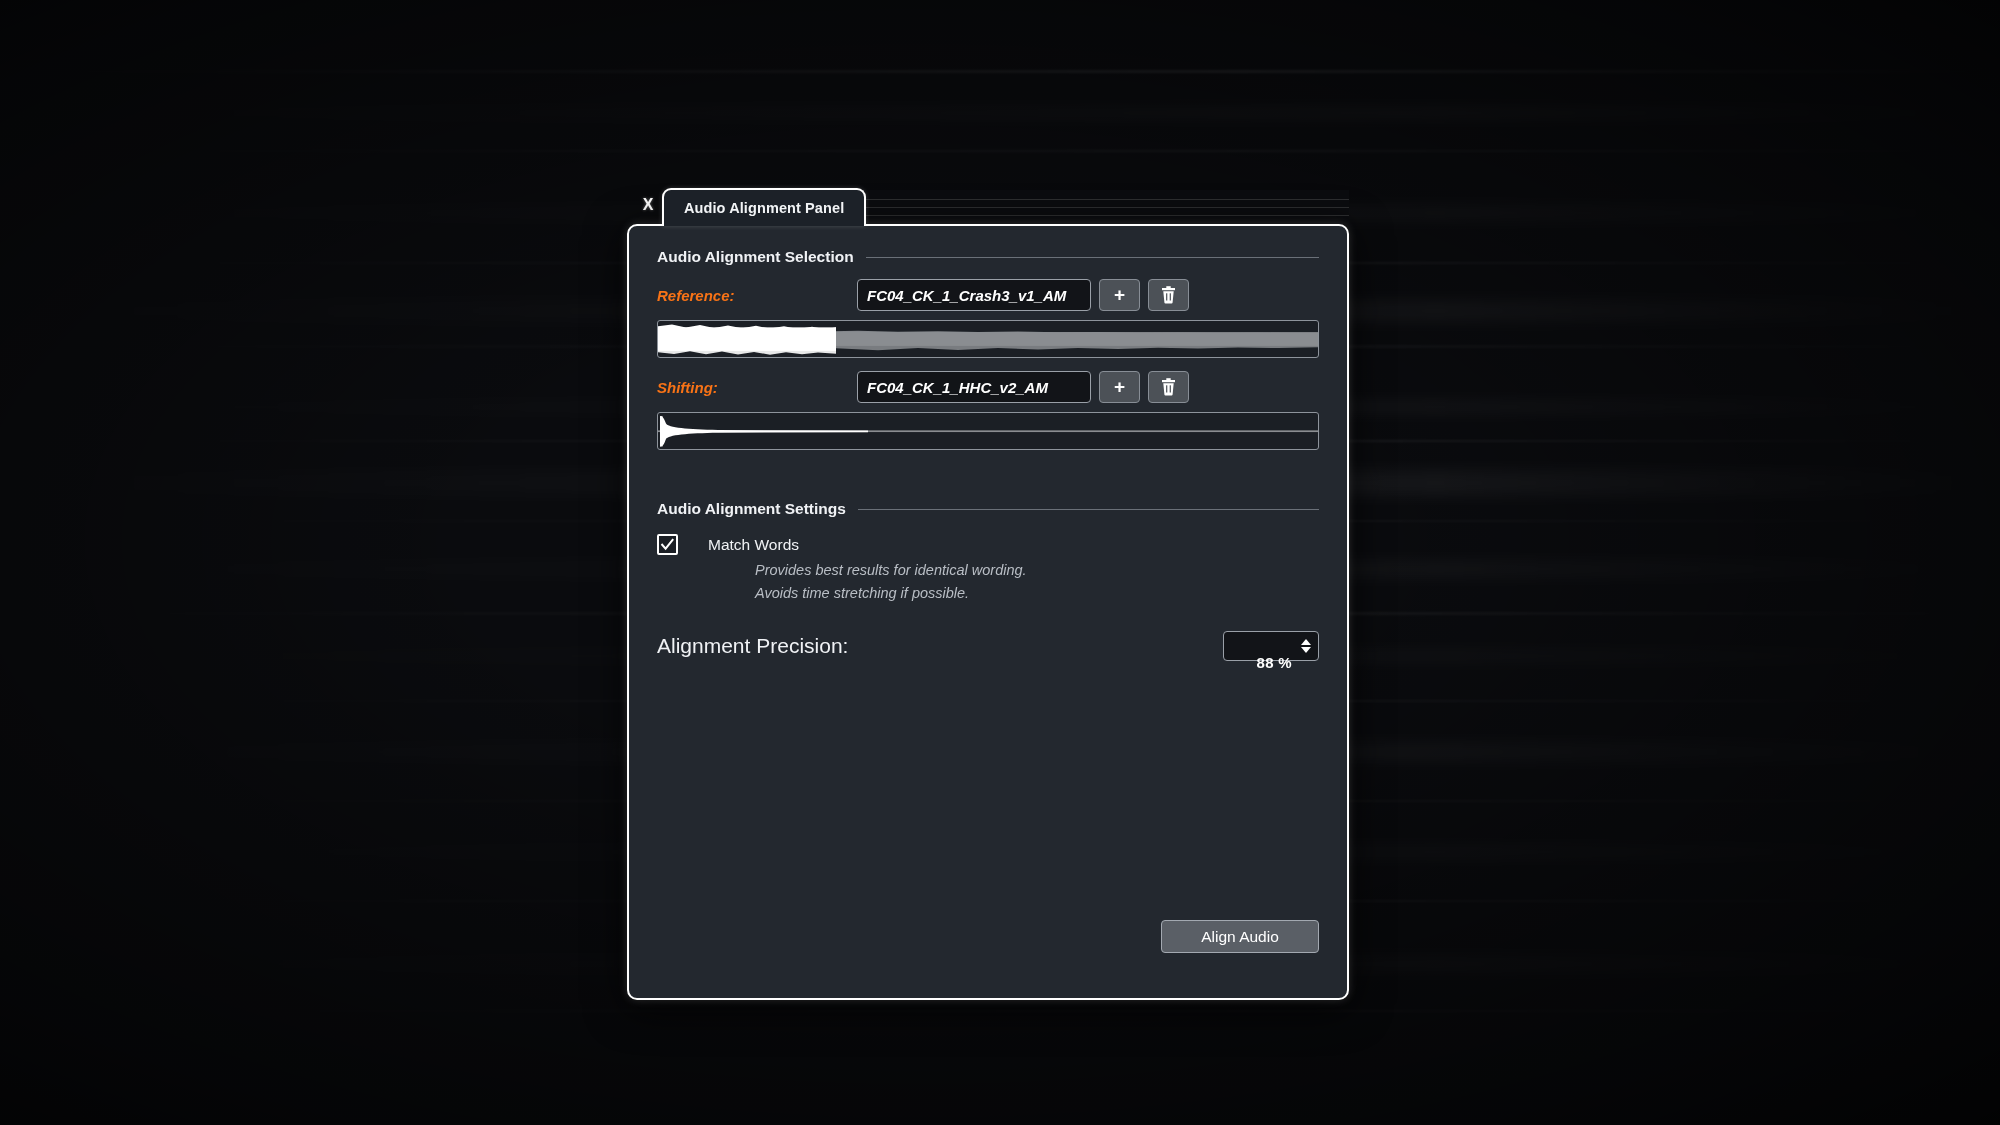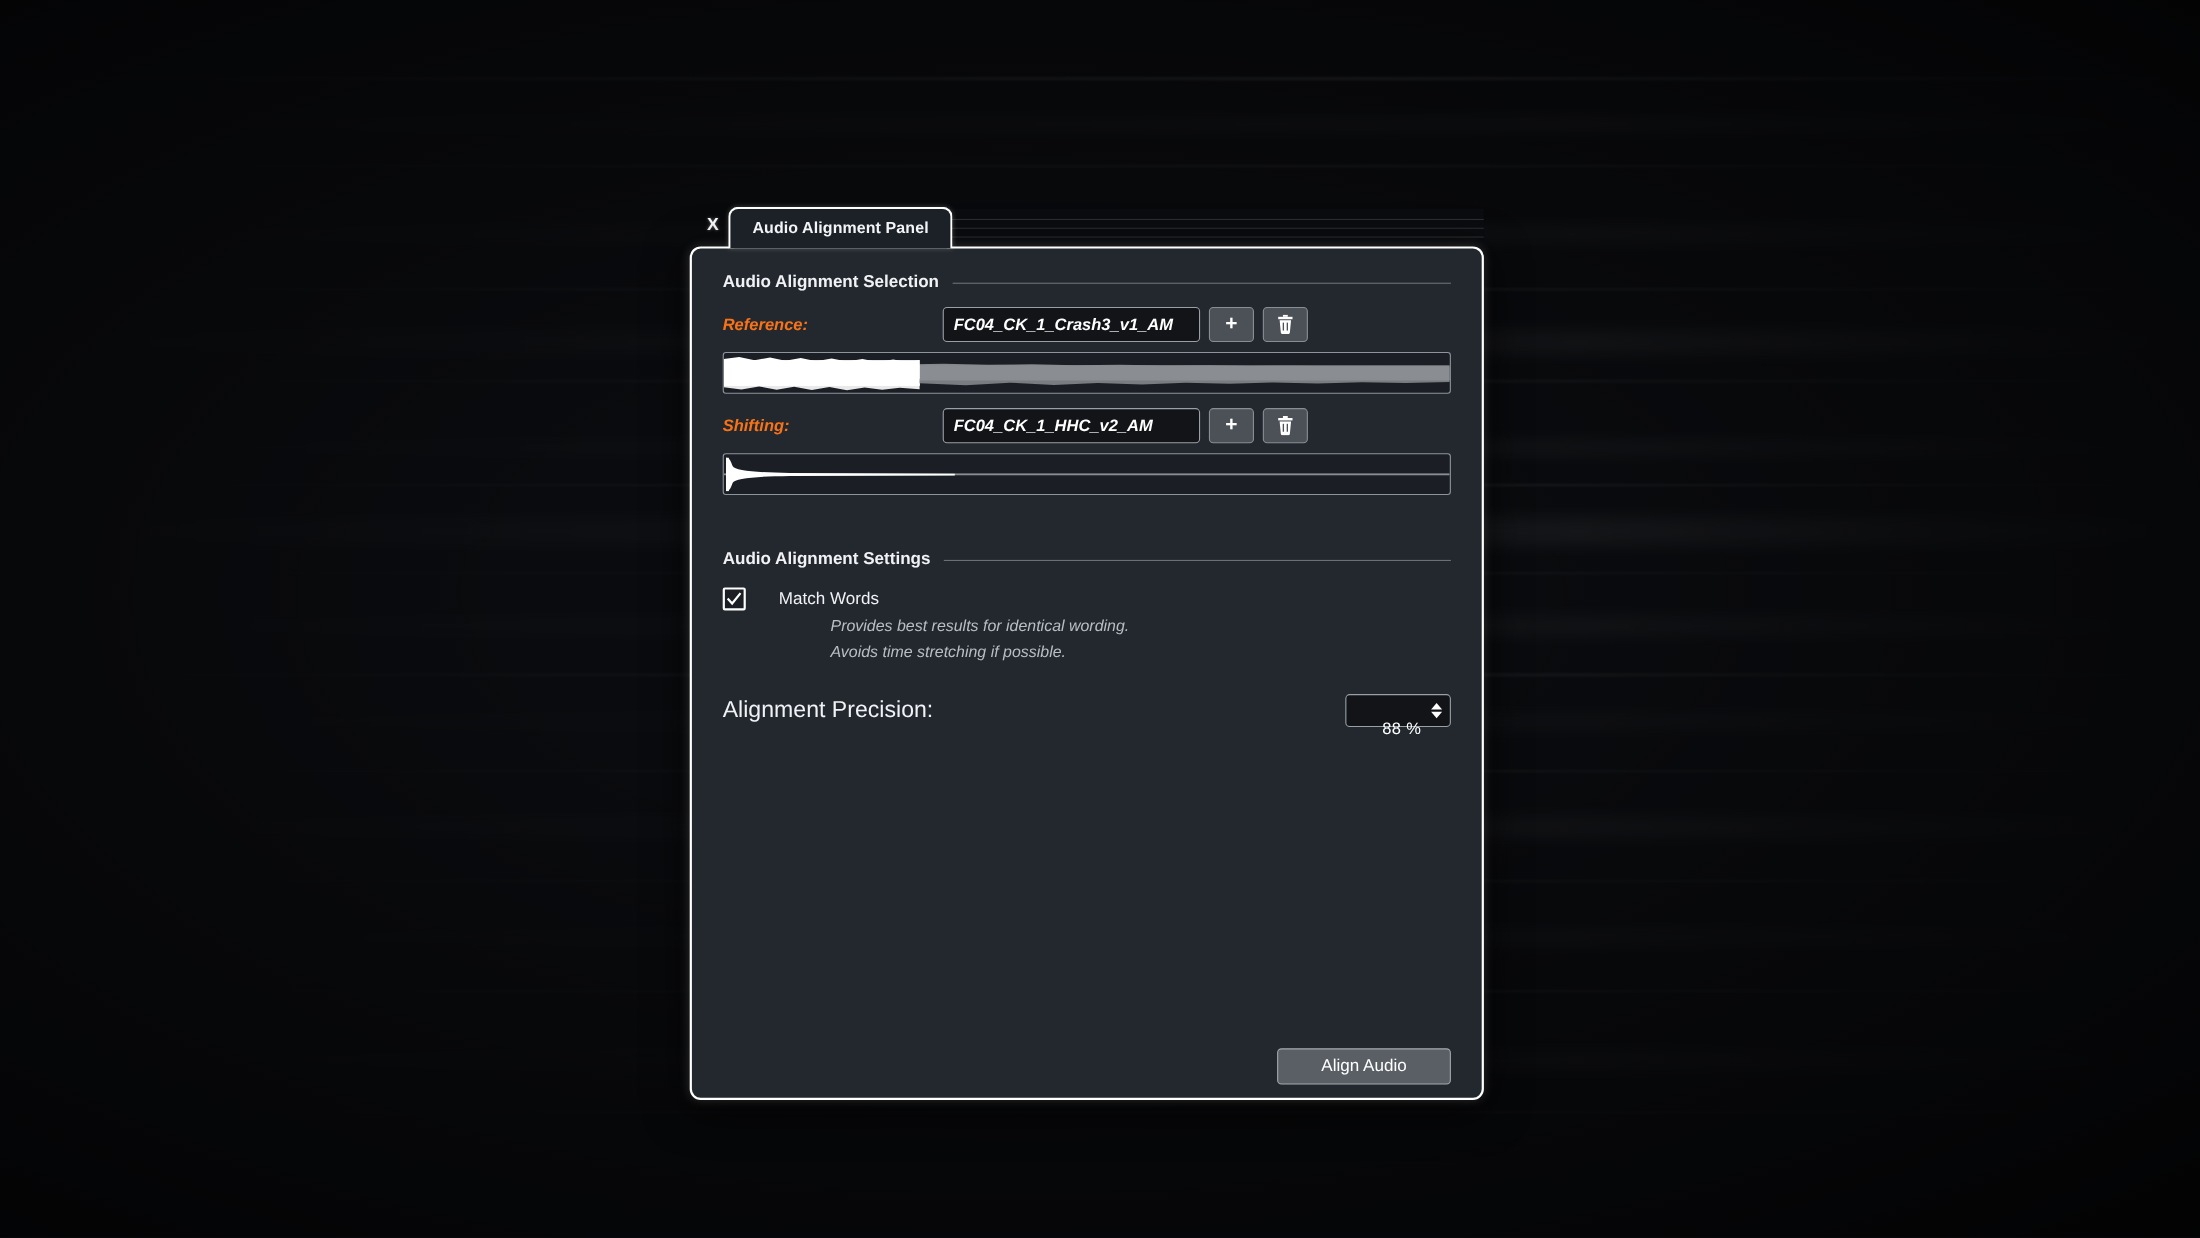--- a/index.html
+++ b/index.html
@@ -264,21 +264,21 @@
     display: flex;
     align-items: center;
     justify-content: flex-end;
     padding-right: 7px;
     gap: 9px;
     cursor: text;
   }
   .spinner .val {
     color: #ffffff;
     font-size: 15px;
-    font-weight: normal;
+    font-weight: bold;
     letter-spacing: 0.3px;
     margin-top: 33px;
   }
   .spinarrows {
     display: flex;
     flex-direction: column;
     gap: 2px;
     cursor: pointer;
   }
   .spinarrows .up,
@@ -287,21 +287,21 @@
     border-left: 5px solid transparent;
     border-right: 5px solid transparent;
   }
   .spinarrows .up { border-bottom: 6px solid #ffffff; }
   .spinarrows .dn { border-top: 6px solid #ffffff; }
 
   
   .btnrow {
     position: absolute;
     right: 28px;
-    bottom: 12px;
+    bottom: 45px;
     padding-left: 20px;
   }
   .primarybtn {
     min-width: 158px;
     height: 33px;
     padding: 0 18px;
     background: #5a5f66;
     border: 1px solid #a3a9b1;
     border-radius: 4px;
     color: #ffffff;

